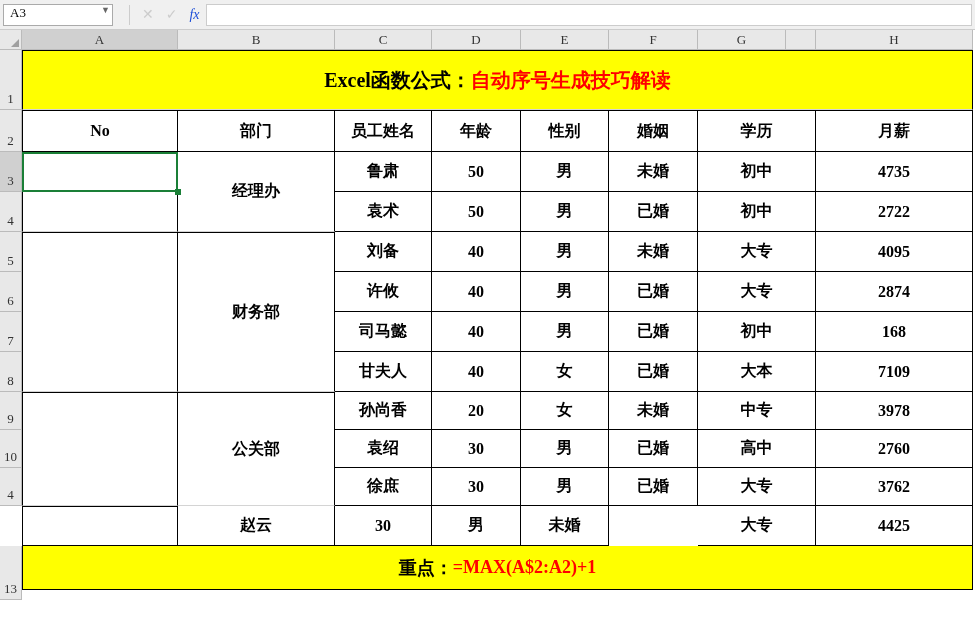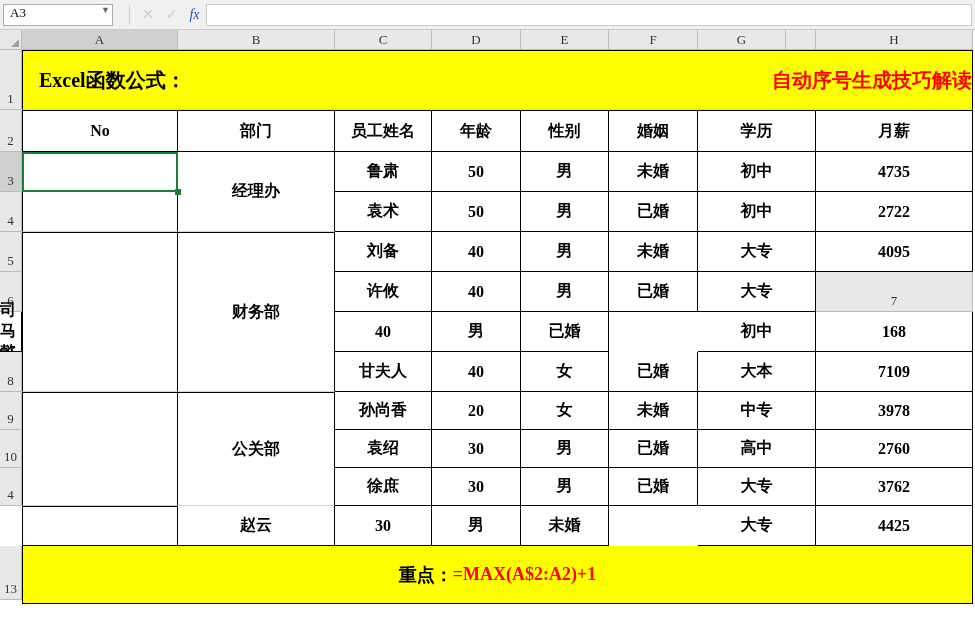--- a/index.html
+++ b/index.html
@@ -108,25 +108,24 @@
     }
     .yl { background: #ffff00; }
     .bb-r { border-right: 1.5px solid #000; }
     .bb-b { border-bottom: 1.5px solid #000; }
     .bb-t { border-top: 1.5px solid #000; }
     .bb-l { border-left: 1.5px solid #000; }
     .thin-b { border-bottom: 1px solid #000; }
     .title-cell {
       display: flex;
       align-items: center;
-      justify-content: space-between;
+      justify-content: center;
       font-family: "SimSun", "宋体", serif;
       font-weight: bold;
       font-size: 20px;
-      padding-left: 16px;
     }
     .title-black { color: #000; }
     .title-red { color: #ff0000; }
     .hdr {
       display: flex; align-items: center; justify-content: center;
       font-weight: bold; font-size: 16px;
       font-family: "SimSun", "宋体", serif;
     }
     .databox {
       display: flex; align-items: center; justify-content: center;
@@ -229,20 +228,21 @@
   <div class="cell databox bb-r thin-b">未婚</div>
   <div class="cell databox thin-b" style="grid-column:8/span 2; border-right:1.5px solid #000;">大专</div>
   <div class="cell databox bb-r thin-b">4095</div>
 
   <div class="row-h" style="height:40px;">6</div>
   <div class="cell databox bb-r thin-b" style="height:40px;">许攸</div>
   <div class="cell databox bb-r thin-b">40</div>
   <div class="cell databox bb-r thin-b">男</div>
   <div class="cell databox bb-r thin-b">已婚</div>
   <div class="cell databox thin-b" style="grid-column:8/span 2; border-right:1.5px solid #000;">大专</div>
+  <div class="cell databox bb-r thin-b">2874</div>
 
   <div class="row-h" style="height:40px;">7</div>
   <div class="cell databox bb-r thin-b" style="height:40px;">司马懿</div>
   <div class="cell databox bb-r thin-b">40</div>
   <div class="cell databox bb-r thin-b">男</div>
   <div class="cell databox bb-r thin-b">已婚</div>
   <div class="cell databox thin-b" style="grid-column:8/span 2; border-right:1.5px solid #000;">初中</div>
   <div class="cell databox bb-r thin-b">168</div>
 
   <div class="row-h" style="height:40px;">8</div>
@@ -282,20 +282,20 @@
   <div class="row-h" style="height:40px;margin-left:44px;">12</div>
   <div class="cell bb-l bb-r bb-t bb-b" style="height:40px;"></div>
   <div class="cell databox bb-r bb-b">赵云</div>
   <div class="cell databox bb-r bb-b">30</div>
   <div class="cell databox bb-r bb-b">男</div>
   <div class="cell databox bb-r bb-b">未婚</div>
   <div class="cell databox bb-b" style="grid-column:8/span 2; border-right:1.5px solid #000;">大专</div>
   <div class="cell databox bb-r bb-b">4425</div>
 
   <div class="row-h" style="height:54px;">13</div>
-  <div class="cell yl footer-cell bb-l bb-r bb-b" style="grid-column:2 / span 9; height:58px;">
+  <div class="cell yl footer-cell bb-l bb-r bb-b" style="grid-column:2 / span 9; height:44px;">
     <span class="footer-black">重点：</span>
     <span class="footer-red">=MAX(A$2:A2)+1</span>
   </div>
 </div>
 
 <div class="sel-outline" style="left:22px; top:152px; width:156px; height:40px;"></div>
 <div class="sel-handle" style="left:175px; top:189px;"></div>
 
 </body></html>

